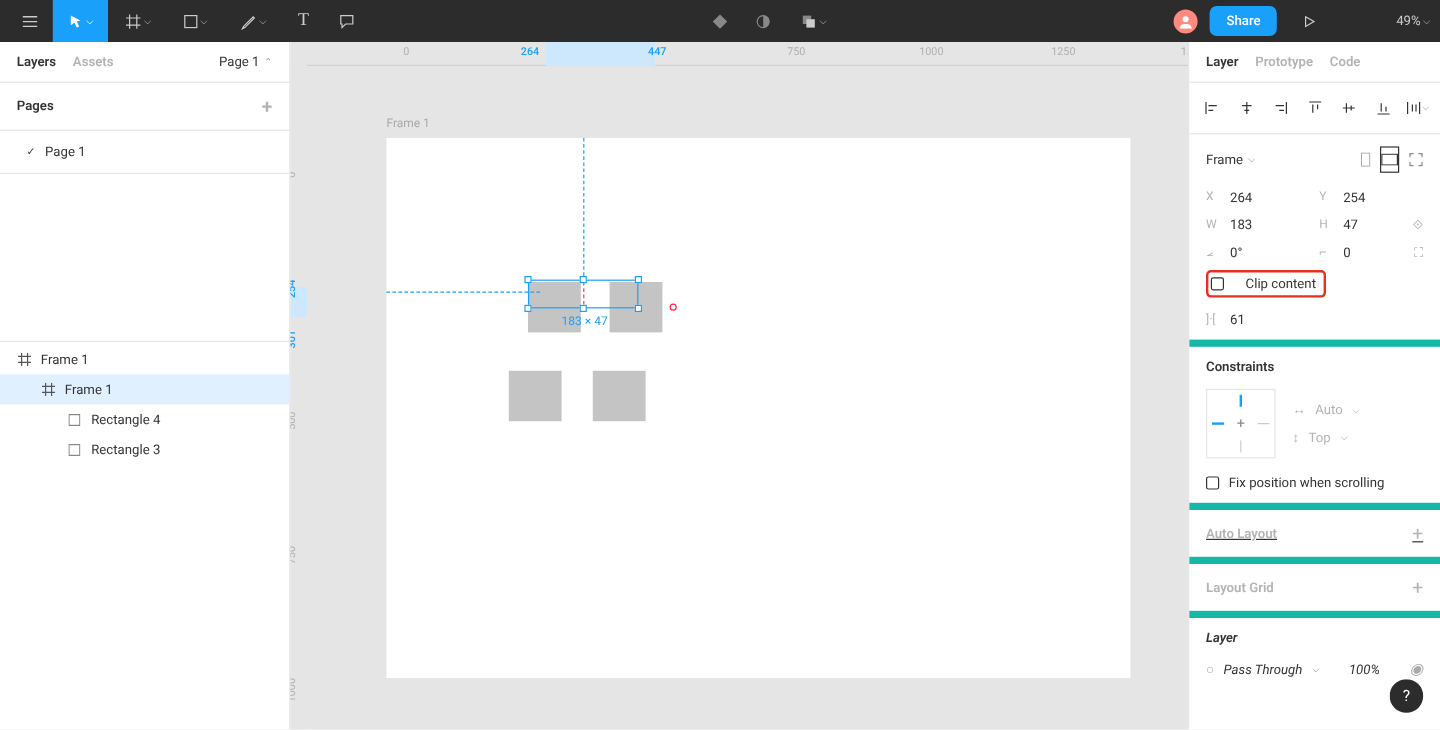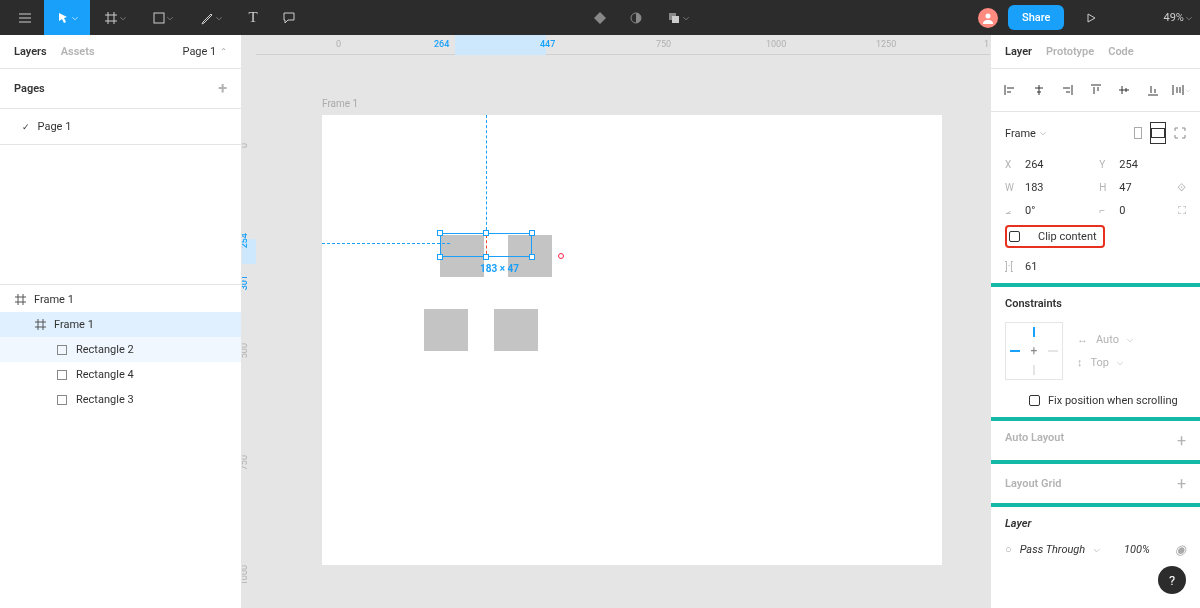--- a/index.html
+++ b/index.html
@@ -42,24 +42,24 @@
 .ruler-v .sel-region { position:absolute; left:0; width:14px; background:#cde8fc; }
 .ruler-v .tick.hl { color:#18a0fb; font-weight:500;}
 .frame { position:absolute; background:#fff; }
 .frame-label { position:absolute; top:-17px; left:0; font-size:10px; color:#aaa;}
 .rect { position:absolute; background:#c4c4c4;}
 .sel-box { position:absolute; border:1px solid #18a0fb;}
 .sel-handle { position:absolute; width:6px; height:6px; background:#fff; border:1px solid #18a0fb;}
 .guide-v { position:absolute; width:0; border-left:1px dashed #f24822;}
 .guide-sel-v { position:absolute; width:0; border-left:1px dashed #18a0fb;}
 .guide-sel-h { position:absolute; height:0; border-top:1px dashed #18a0fb;}
-.dim-label { position:absolute; font-size:10px; color:#18a0fb; font-weight:700;margin-left:12px;}
+.dim-label { position:absolute; font-size:10px; color:#18a0fb; font-weight:400;}
 .right-panel { width: 210px; border-left: 1px solid #e5e5e5; background: #fff; overflow:auto;}
 .rp-tabs { display:flex; gap:14px; padding:10px 14px; border-bottom:1px solid #e5e5e5;}
-.rp-section { padding: 10px 14px; border-bottom:4px solid #14b8a6;}
+.rp-section { padding: 10px 14px; border-bottom:6px solid #14b8a6;}
 .align-row { display:flex; gap:6px; padding: 10px 8px; border-bottom:1px solid #e5e5e5; justify-content:space-between;}
 .align-btn { width:22px;height:22px;display:flex;align-items:center;justify-content:center;cursor:pointer;}
 .prop-row { display:flex; align-items:center; gap:8px; margin-bottom:10px;}
 .prop-row:last-child{margin-bottom:0;}
 .prop-lbl { width:12px; font-size:10px; color:#b3b3b3;}
 .prop-val { font-size:11px; color:#333; min-width:50px;}
 .frame-type { display:flex;align-items:center;justify-content:space-between;margin-bottom:14px;}
 .orient-btns { display:flex; gap:4px;}
 .orient-btn { width:16px;height:22px;border:1px solid transparent;cursor:pointer;display:flex;align-items:center;justify-content:center;}
 .orient-btn.active { border-color:#333;}
@@ -190,28 +190,20 @@
           </span>
         <span>Frame 1</span>
       </div>
       <div class="layer-row depth1 selected">
         <span class="icon">
             <svg width="11" height="11">
               <path d="M3 0v11M8 0v11M0 3h11M0 8h11" stroke="#555" stroke-width="1"></path>
             </svg>
           </span>
         <span>Frame 1</span>
-      </div>
-      <div class="layer-row depth2 sel-parent">
-        <span class="icon">
-            <svg width="10" height="10">
-              <rect x="0.5" y="0.5" width="9" height="9" stroke="#888" fill="none"></rect>
-            </svg>
-          </span>
-        <span>Rectangle 2</span>
       </div>
       <div class="layer-row depth2">
         <span class="icon">
             <svg width="10" height="10">
               <rect x="0.5" y="0.5" width="9" height="9" stroke="#888" fill="none"></rect>
             </svg>
           </span>
         <span>Rectangle 4</span>
       </div>
       <div class="layer-row depth2">
@@ -401,26 +393,26 @@
               <span>Auto</span>
               <span style="font-size:8px">⌵</span>
             </div>
           <div class="c-drop">
               <span>↕</span>
               <span>Top</span>
               <span style="font-size:8px">⌵</span>
             </div>
         </div>
       </div>
-      <div style="margin-top:14px;display:flex;align-items:center;gap:8px;margin-left:24px;">
+      <div style="margin-top:14px;display:flex;align-items:center;gap:8px;">
         <span class="checkbox"></span>
         <span>Fix position when scrolling</span>
       </div>
     </div>
-    <div class="rp-section" style="display:flex;justify-content:space-between;">
+    <div class="rp-section" style="display:flex;justify-content:space-between;align-items:center;text-decoration:underline;">
       <span style="color:#b3b3b3;font-weight:600">Auto Layout</span>
       <span class="plus-btn">+</span>
     </div>
     <div class="rp-section" style="display:flex;justify-content:space-between;align-items:center;">
       <span style="color:#b3b3b3;font-weight:600">Layout Grid</span>
       <span class="plus-btn">+</span>
     </div>
     <div class="rp-section" style="border-bottom:none;font-style:italic;">
       <div class="section-title">Layer</div>
       <div style="display:flex;align-items:center;justify-content:space-between;">

